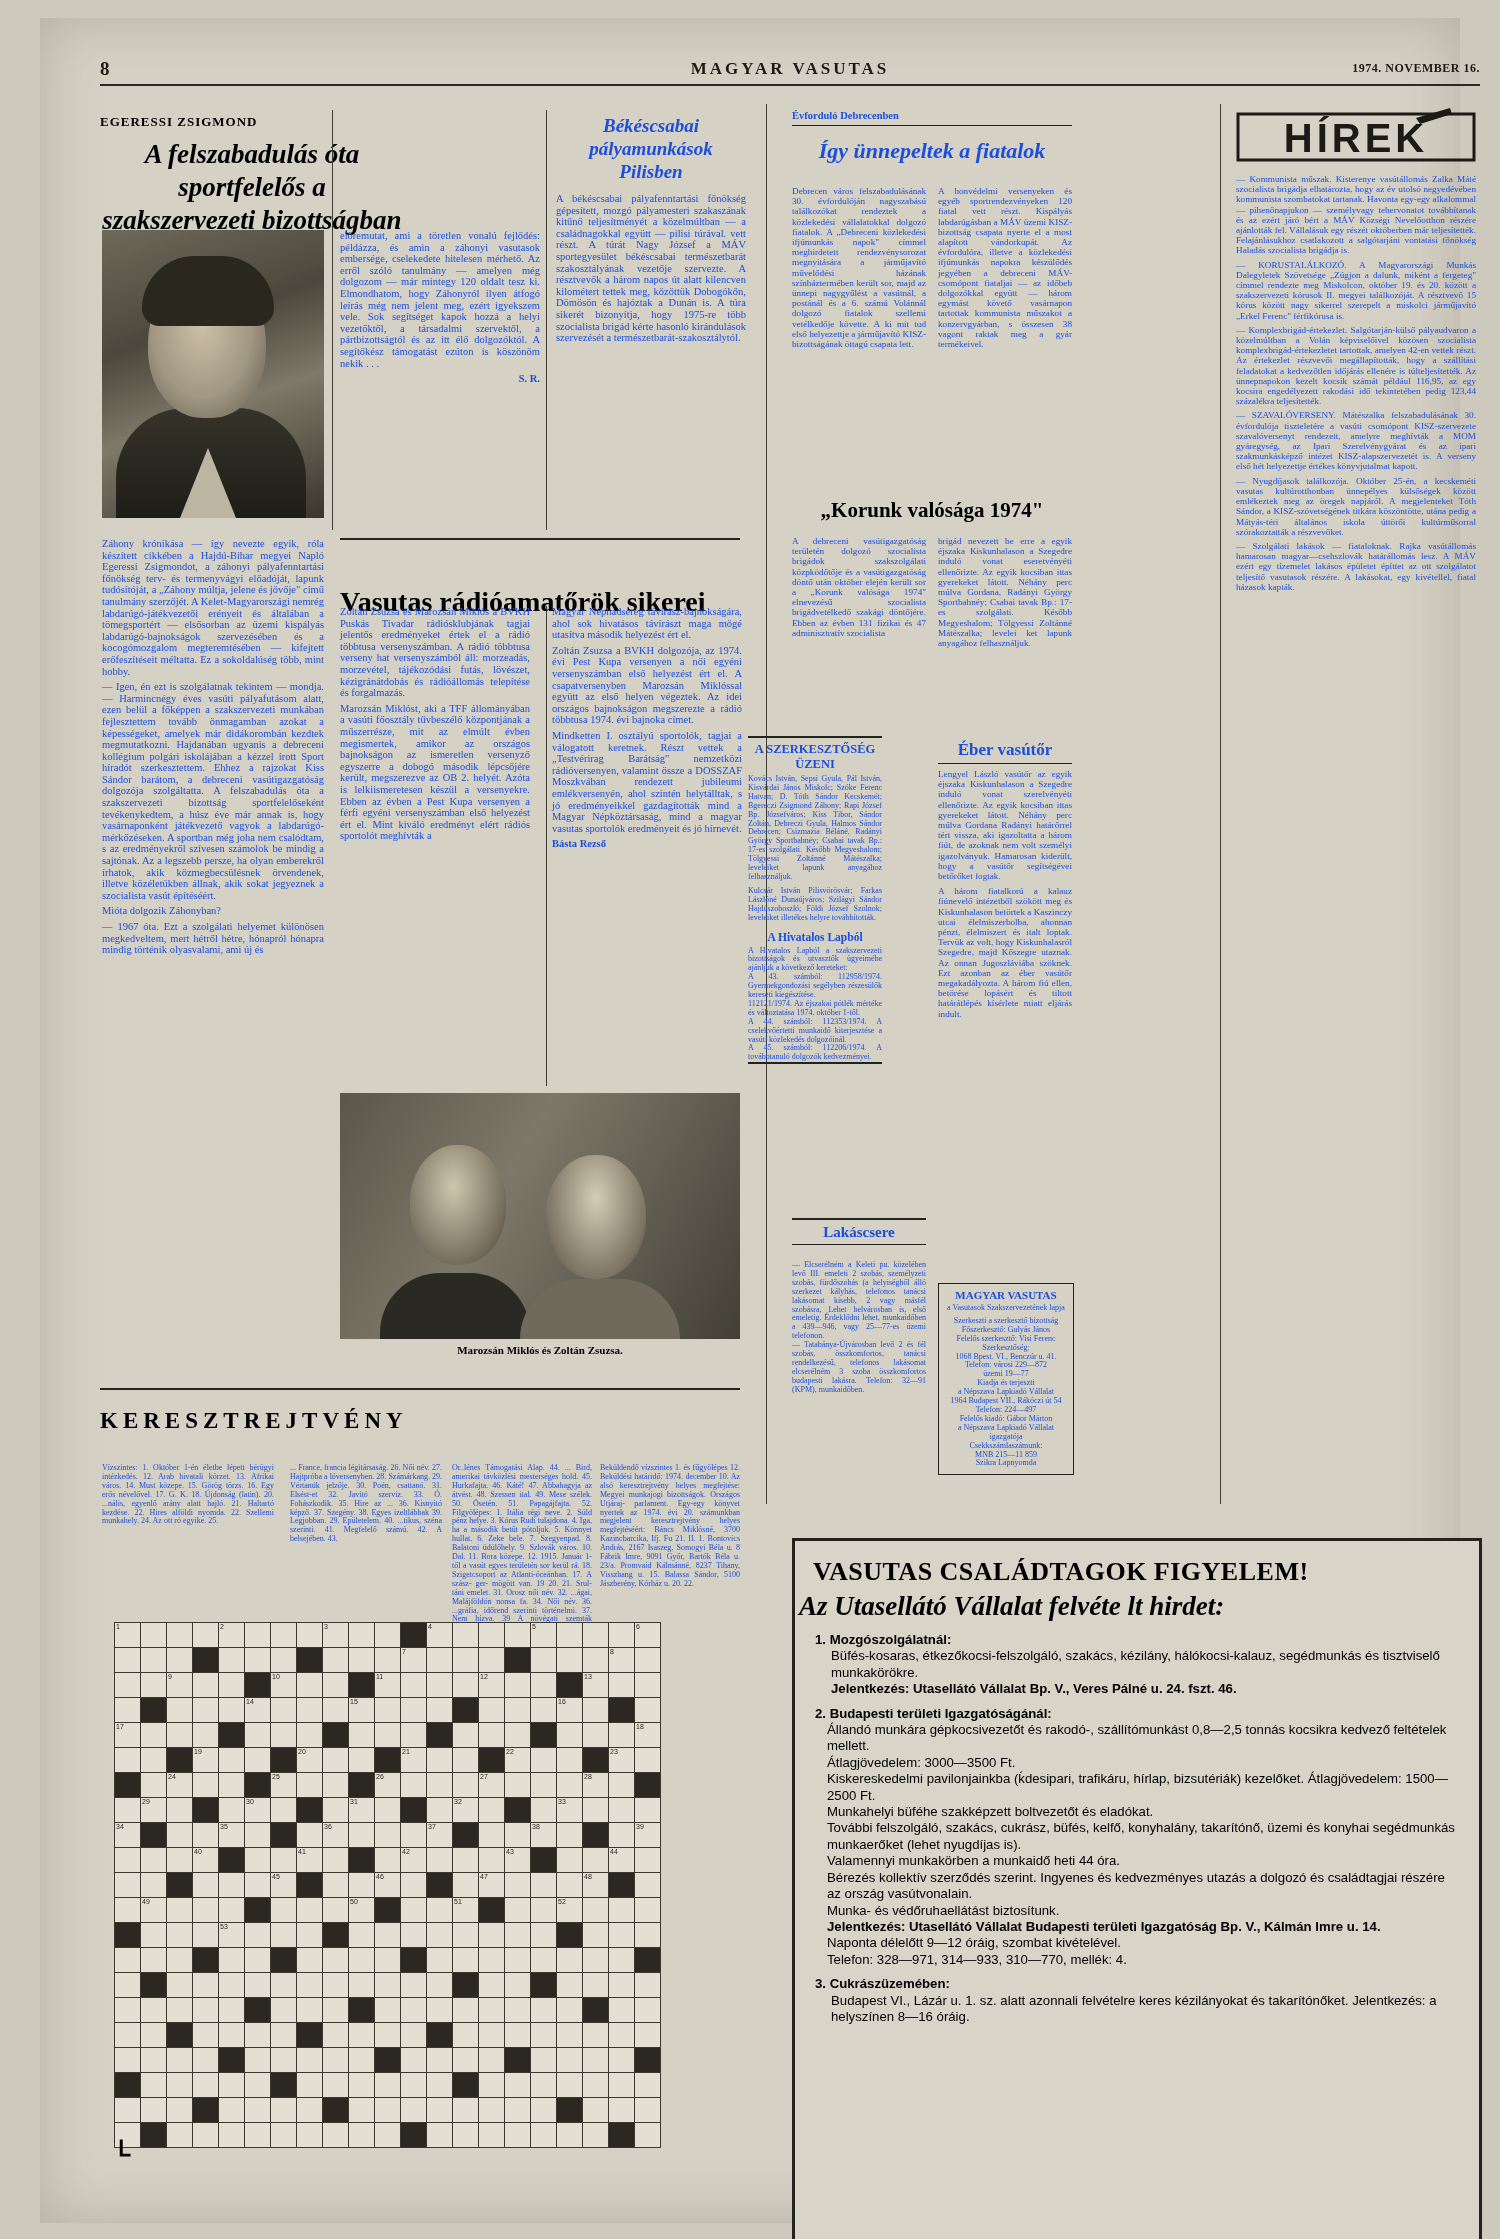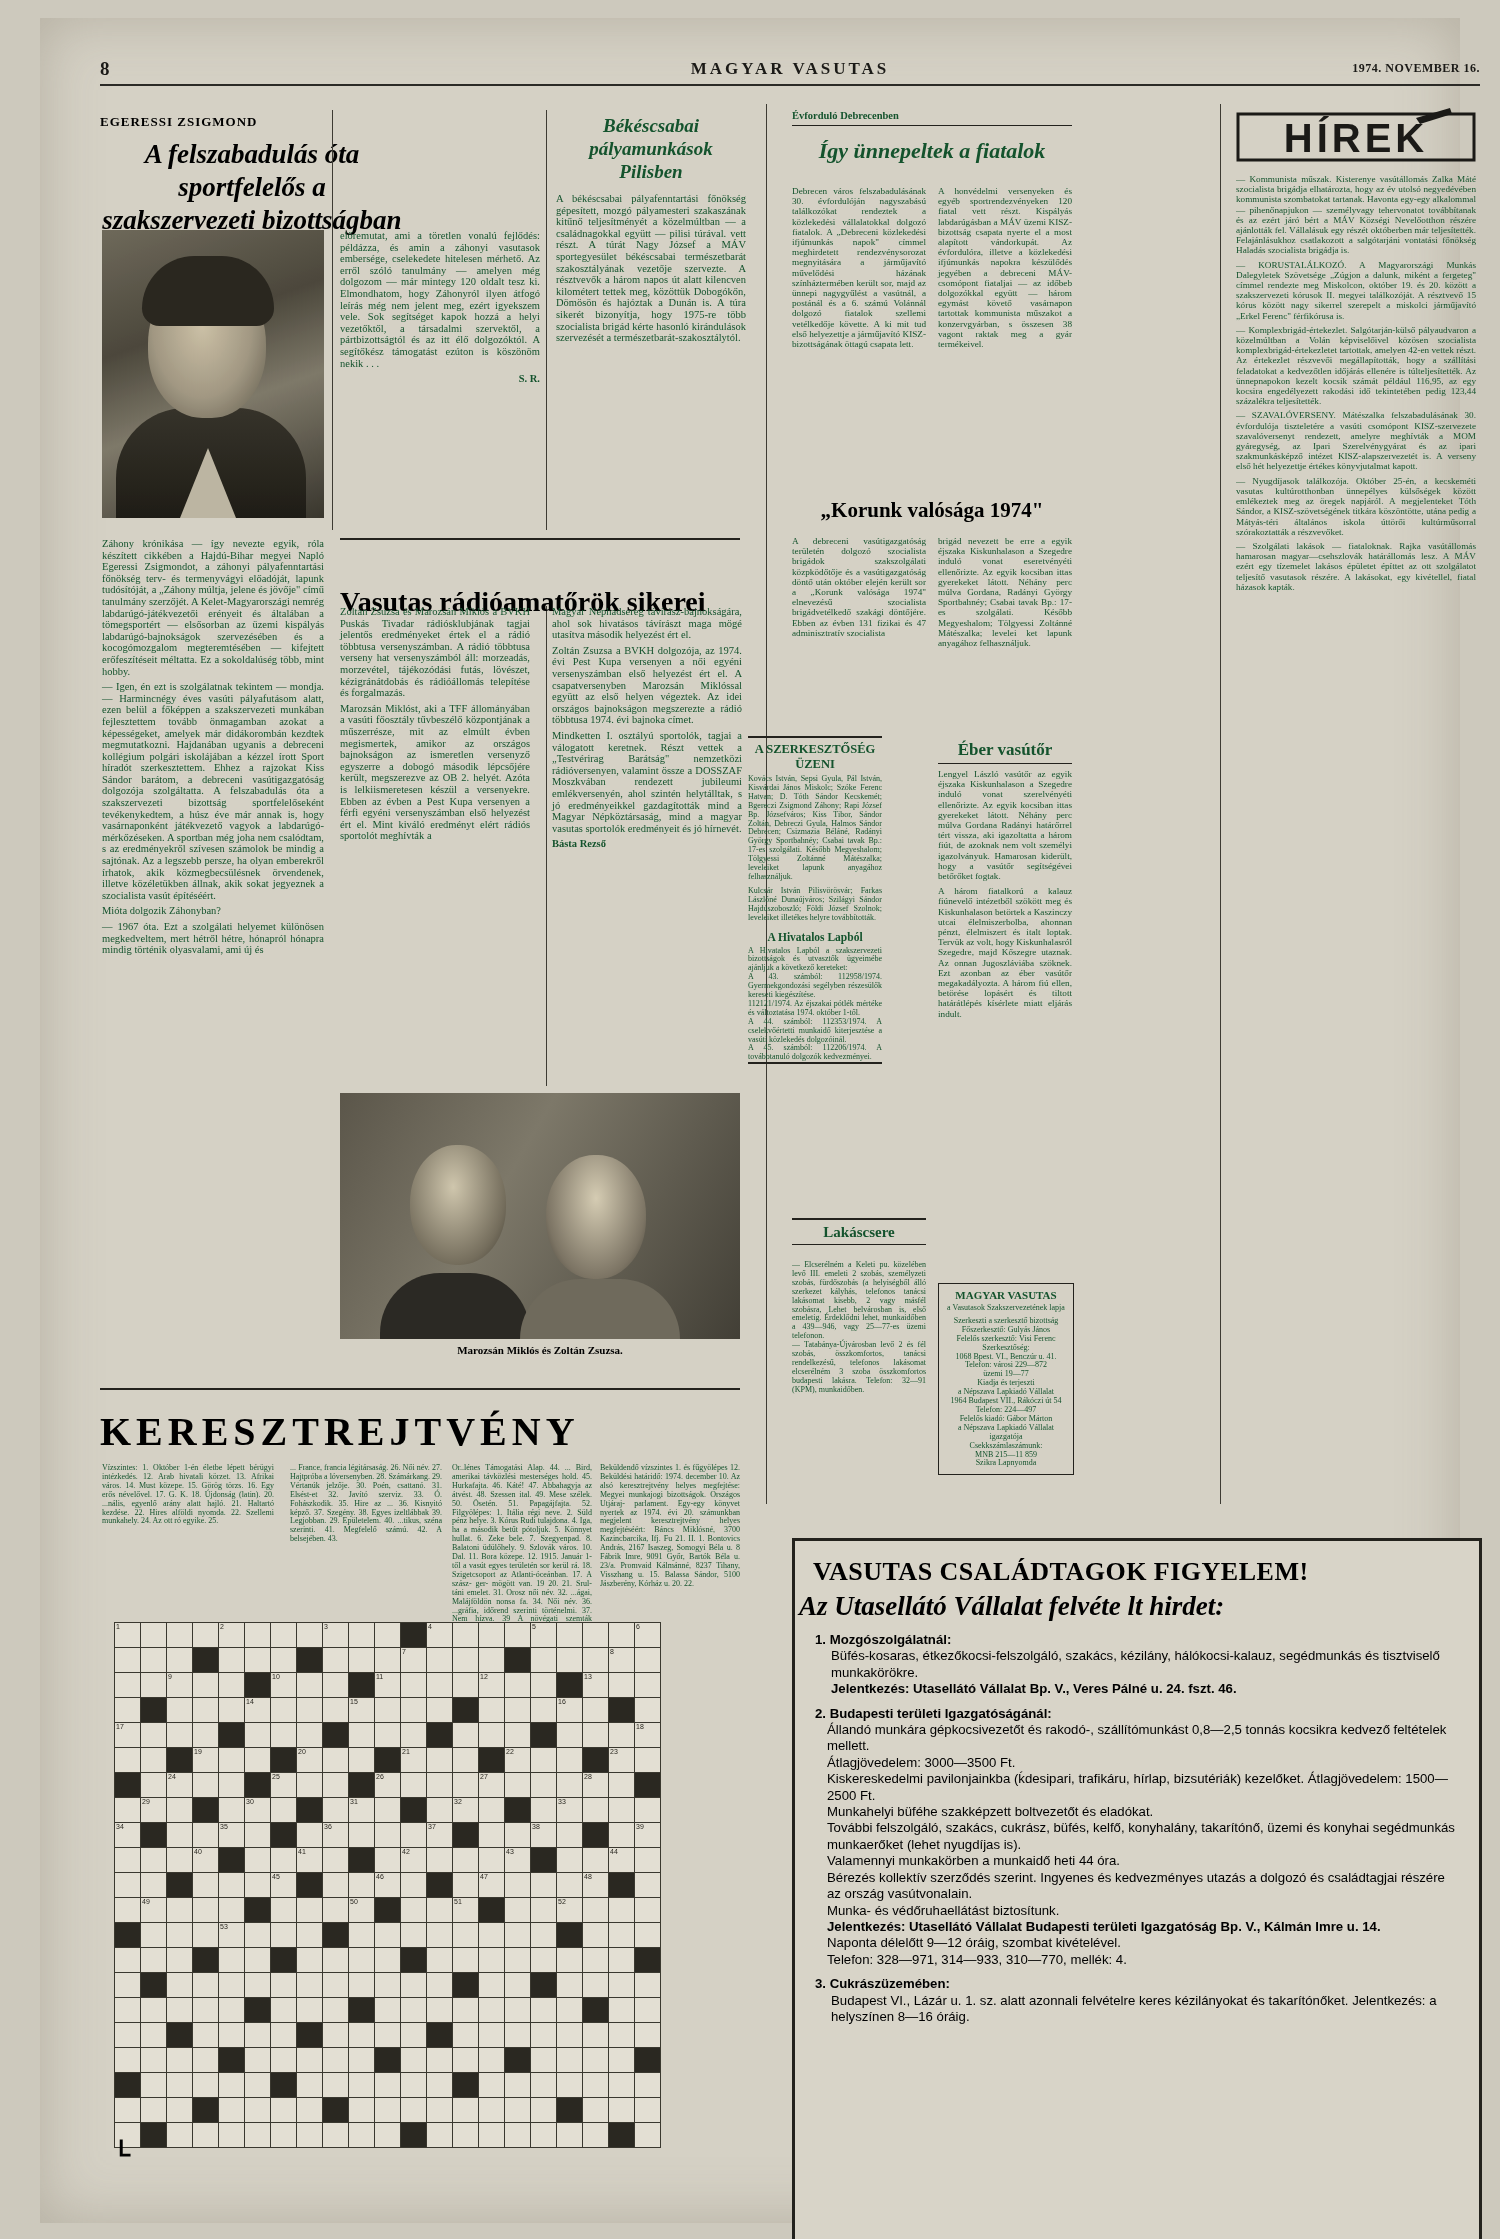--- a/index.html
+++ b/index.html
@@ -6,21 +6,21 @@
   body{width:1500px;height:2239px;font-family:"Liberation Serif",serif;}
   .page{position:relative;width:1500px;height:2239px;background:#cdc9bd;overflow:hidden;}
   .paper{position:absolute;left:40px;top:18px;width:1420px;height:2205px;background:#d5d1c5;
          box-shadow:inset 0 0 60px rgba(120,112,95,.35);}
   
   .masthead{position:absolute;left:60px;top:40px;width:1380px;height:26px;border-bottom:2px solid #2b2a26;}
   .mh-left{position:absolute;left:0;top:0;font-size:19px;font-weight:bold;color:#1b1a17;font-family:"Liberation Serif",serif;}
   .mh-center{position:absolute;left:0;right:0;top:1px;text-align:center;font-size:17px;letter-spacing:3px;font-weight:bold;color:#1b1a17;}
   .mh-right{position:absolute;right:0;top:3px;font-size:12px;font-weight:bold;color:#1b1a17;letter-spacing:.5px;}
 
-  .col{position:absolute;color:#14532d;}
+  .col{position:absolute;color:#1d4ed8;}
   .just{text-align:justify;}
   .small{font-size:10.5px;line-height:11.6px;}
   .xsmall{font-size:9.2px;line-height:10.2px;}
   .tiny{font-size:8px;line-height:8.9px;}
   .hdl{font-family:"Liberation Serif",serif;font-weight:bold;}
 
   
   #a1-kicker{position:absolute;left:60px;top:96px;font-size:13px;font-weight:bold;letter-spacing:1px;}
   #a1-title{position:absolute;left:62px;top:120px;width:300px;font-size:27px;line-height:33px;font-style:italic;font-weight:bold;text-align:center;}
   #a1-photo{position:absolute;left:62px;top:212px;width:222px;height:288px;background:
@@ -71,21 +71,21 @@
   #hirek-logo{position:absolute;left:1196px;top:86px;width:240px;height:58px;}
   #hirek-col{left:1196px;top:156px;width:240px;}
 
   
   #ad{position:absolute;left:752px;top:1520px;width:684px;height:700px;border:3px solid #23221d;background:#d8d4c8;}
   #ad h2{margin:0;padding:16px 18px 2px;font-size:26px;font-weight:bold;letter-spacing:.5px;}
   #ad h3{margin:0;padding:2px 4px 10px;font-size:27px;font-style:italic;font-weight:bold;}
   #ad .body{padding:0 20px 10px;font-size:13.2px;line-height:16.4px;font-family:"Liberation Sans",sans-serif;}
 
   
-  #cw-title{position:absolute;left:60px;top:1390px;width:400px;font-size:40px;font-weight:bold;letter-spacing:5px;}
+  #cw-title{position:absolute;left:60px;top:1390px;width:400px;font-size:23px;font-weight:bold;letter-spacing:5px;}
   #cw-clues1{left:62px;top:1446px;width:172px;}
   #cw-clues2{left:250px;top:1446px;width:152px;}
   #cw-clues3{left:412px;top:1446px;width:140px;}
   #cw-clues4{left:560px;top:1446px;width:140px;}
   #grid{position:absolute;left:74px;top:1604px;}
   table.cw{border-collapse:collapse;}
   table.cw td{width:24px;height:24px;border:1px solid #3a382f;font-size:7px;vertical-align:top;
       padding:0 0 0 1px;background:#e3dfd3;color:#2a2821;font-family:"Liberation Sans",sans-serif;}
   table.cw td.blk{background:#2a2821;}
   #cw-sign{position:absolute;left:78px;top:2118px;font-size:22px;font-weight:bold;}

